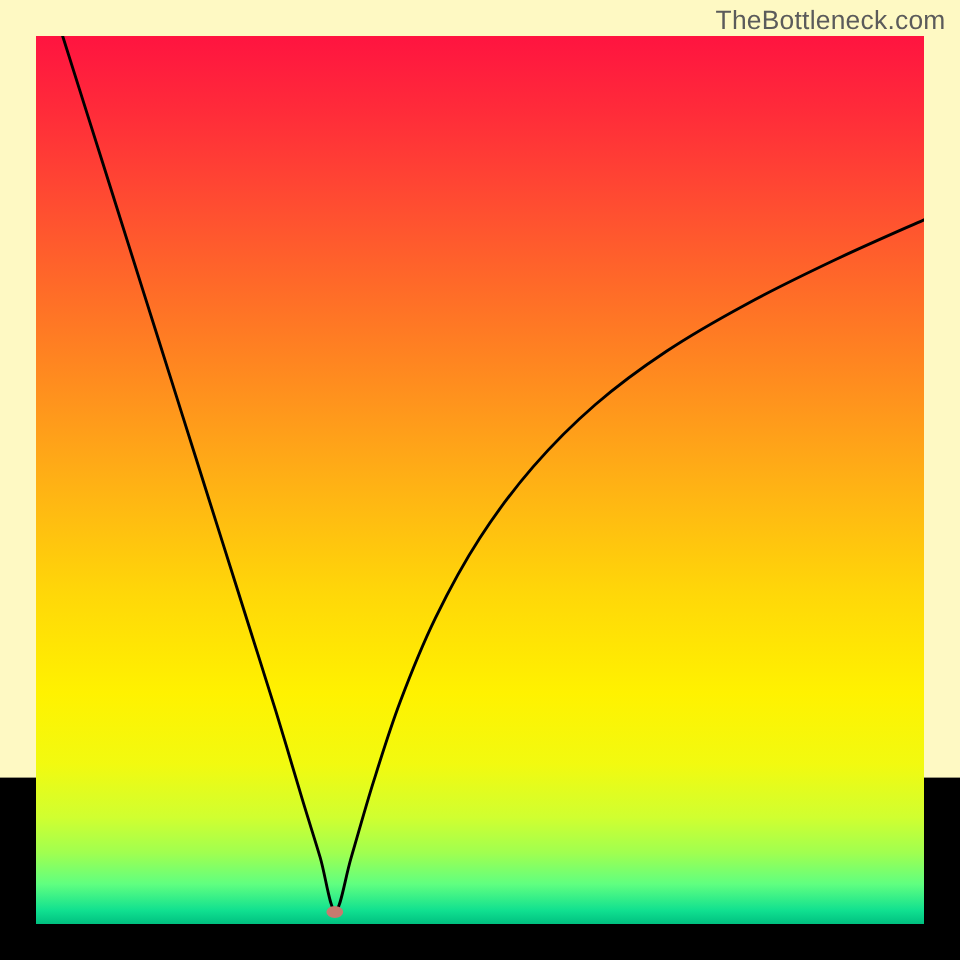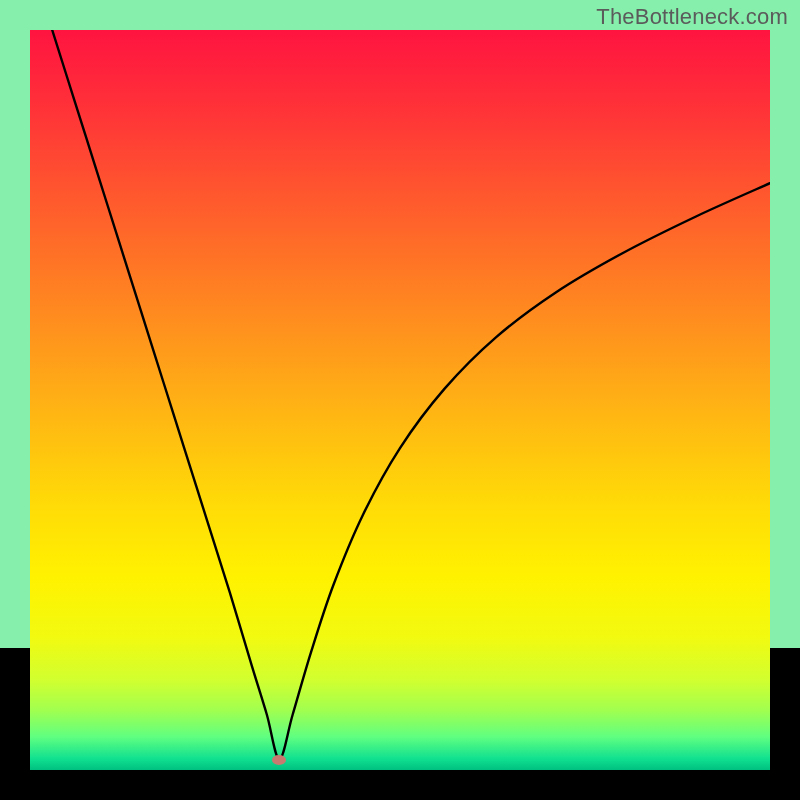--- a/index.html
+++ b/index.html
@@ -1,21 +1,21 @@
 <!DOCTYPE html>
 <html><head>
 <meta charset="utf-8">
 <style>
   * { margin: 0; padding: 0; box-sizing: border-box; }
   html, body { width: 800px; height: 800px; overflow: hidden; background: #000; }
   .frame {
     position: relative;
     width: 800px;
     height: 648px;
-    background: #86efac;
+    background: #fef9c3;
   }
   .watermark {
     position: absolute;
     top: 4px;
     right: 12px;
     font-family: Arial, Helvetica, sans-serif;
     font-size: 22px;
     font-weight: 500;
     color: #5b5b5b;
     letter-spacing: 0.2px;

